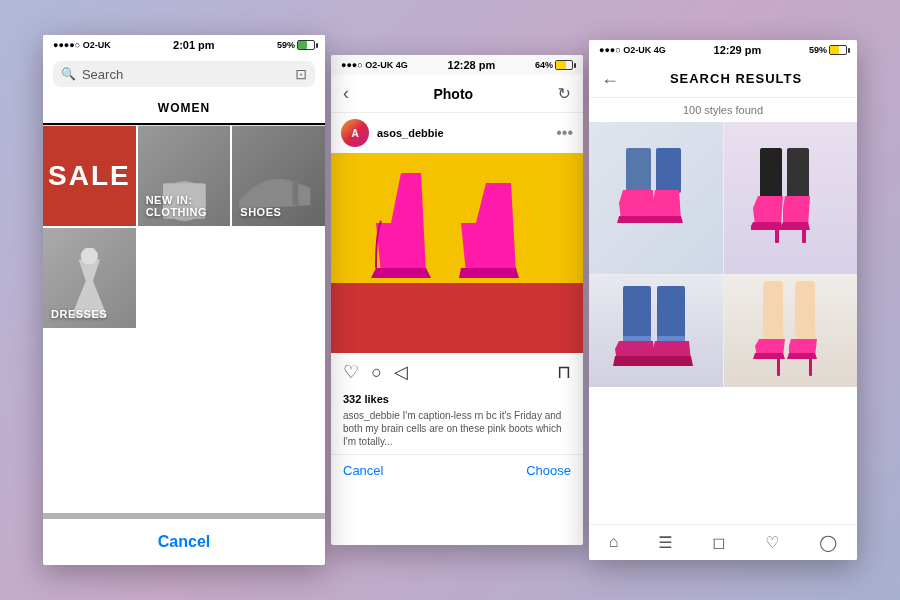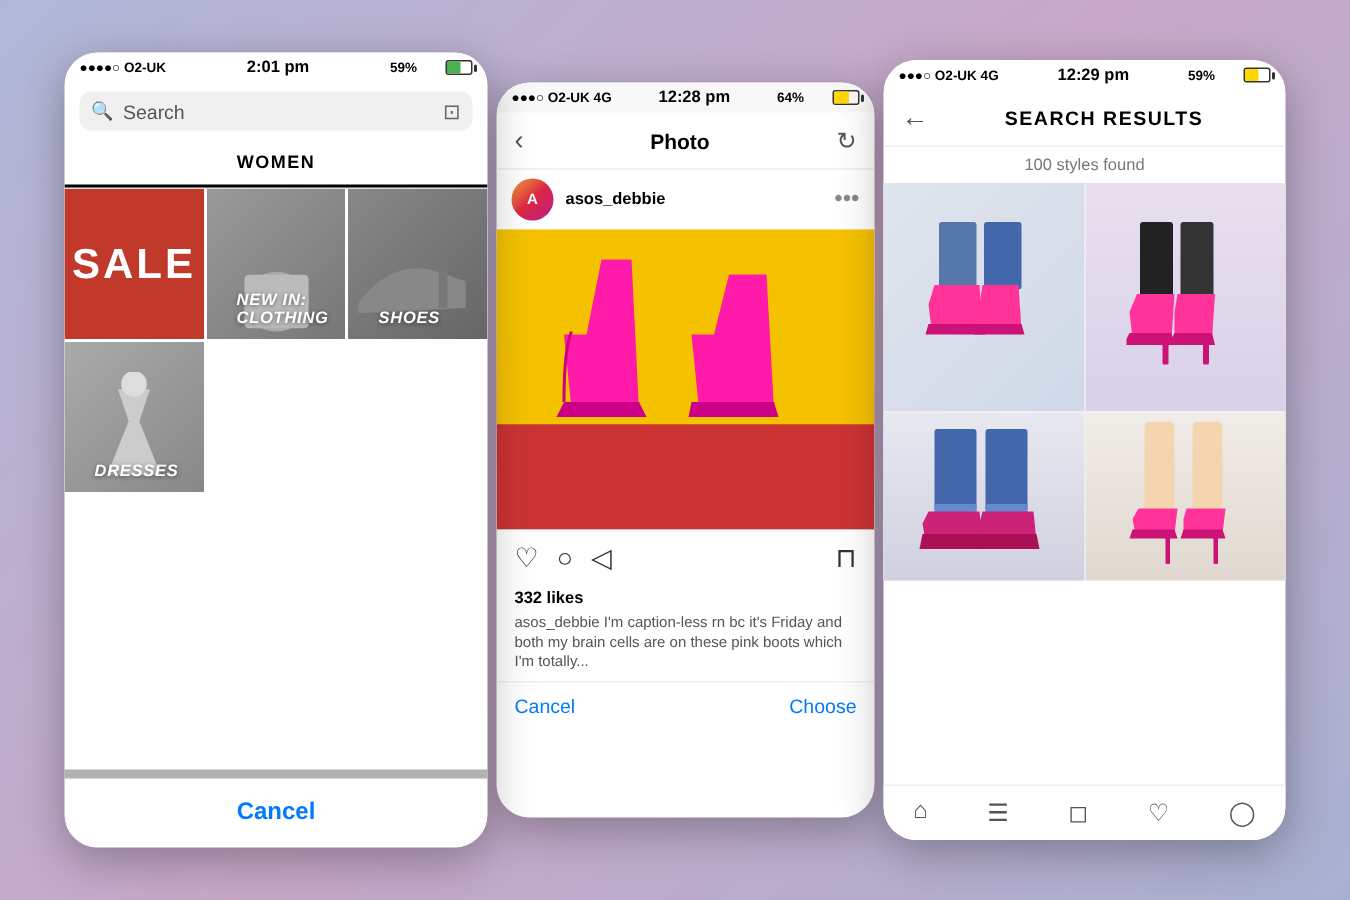--- a/index.html
+++ b/index.html
@@ -16,21 +16,21 @@
     .phones-container {
       display: flex;
       gap: 0;
       align-items: center;
       justify-content: center;
       width: 860px;
       height: 560px;
     }
     .phone {
       background: white;
-      border-radius: 22px;
+      border-radius: 2px;
       overflow: hidden;
       position: relative;
       box-shadow: 0 8px 30px rgba(0,0,0,0.3);
     }
     .phone-1 {
       width: 282px;
       height: 530px;
       z-index: 2;
     }
     .phone-2 {
@@ -51,21 +51,21 @@
       justify-content: space-between;
       align-items: center;
       padding: 4px 10px;
       font-size: 10px;
       font-weight: 600;
       background: white;
       height: 20px;
     }
     .status-bar .signal { font-size: 9px; }
     .status-bar .time { font-size: 11px; font-weight: 600; }
-    .status-bar .battery { font-size: 9px; display: flex; align-items: flex-start; gap: 19px; }
+    .status-bar .battery { font-size: 9px; display: flex; align-items: flex-start; gap: 2px; }
     .battery-icon {
       width: 18px; height: 10px; border: 1.5px solid #333; border-radius: 2px;
       position: relative; display: inline-block;
     }
     .battery-icon::after {
       content: ''; position: absolute; right: -4px; top: 2px;
       width: 2px; height: 5px; background: #333; border-radius: 1px;
     }
     .battery-fill {
       height: 100%; background: #4CAF50; border-radius: 1px;
@@ -108,27 +108,26 @@
       flex: 1;
     }
     .grid-cell {
       position: relative;
       height: 100px;
       overflow: hidden;
     }
     .grid-label {
       position: absolute;
       bottom: 8px;
-      left: 20px;
+      left: 8px;
       color: white;
       font-size: 11px;
       font-weight: 700;
       letter-spacing: 0.5px;
       text-shadow: 0 1px 3px rgba(0,0,0,0.5);
-      font-style: italic;
     }
     
     .cell-sale { background: #c0392b; }
     .cell-sale-text {
       position: absolute;
       top: 50%;
       left: 50%;
       transform: translate(-50%, -50%);
       color: white;
       font-size: 28px;

